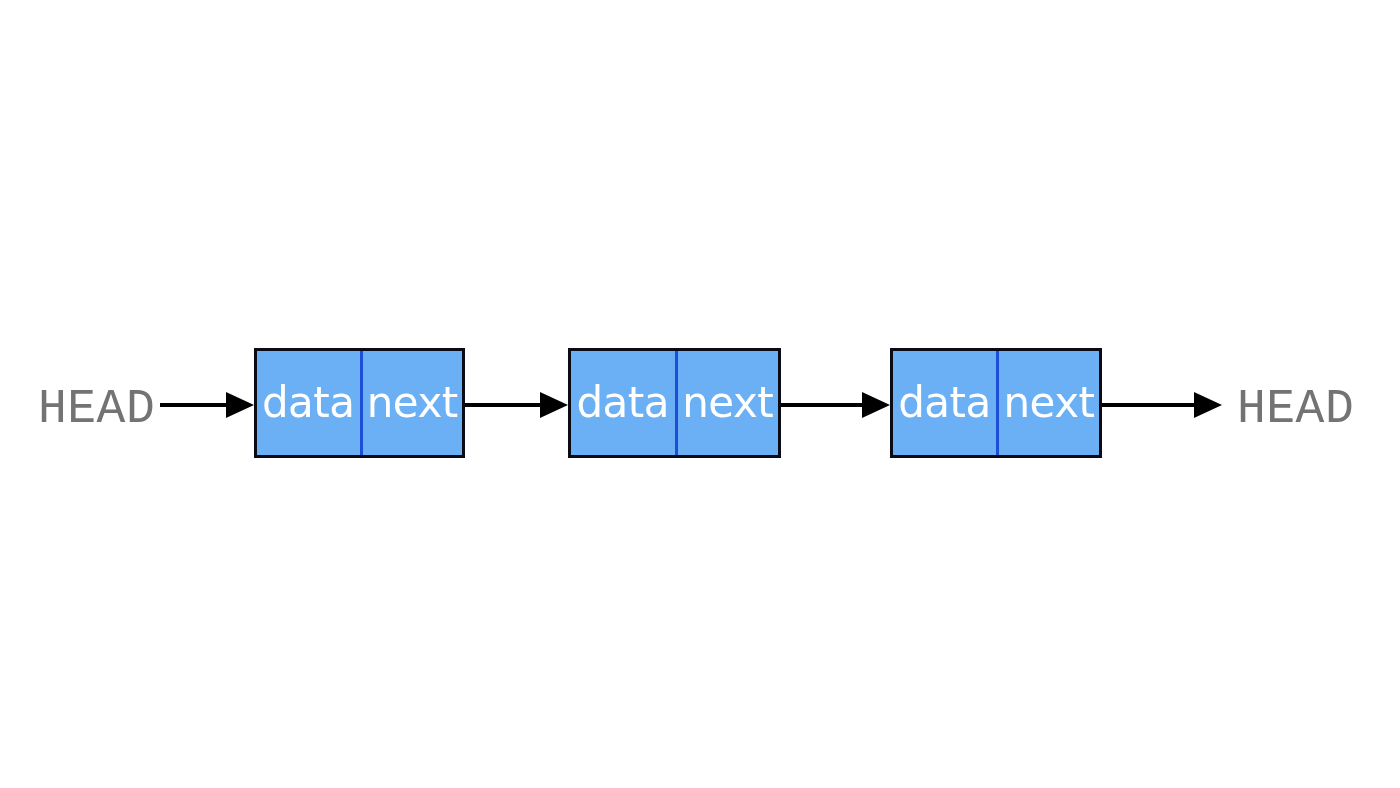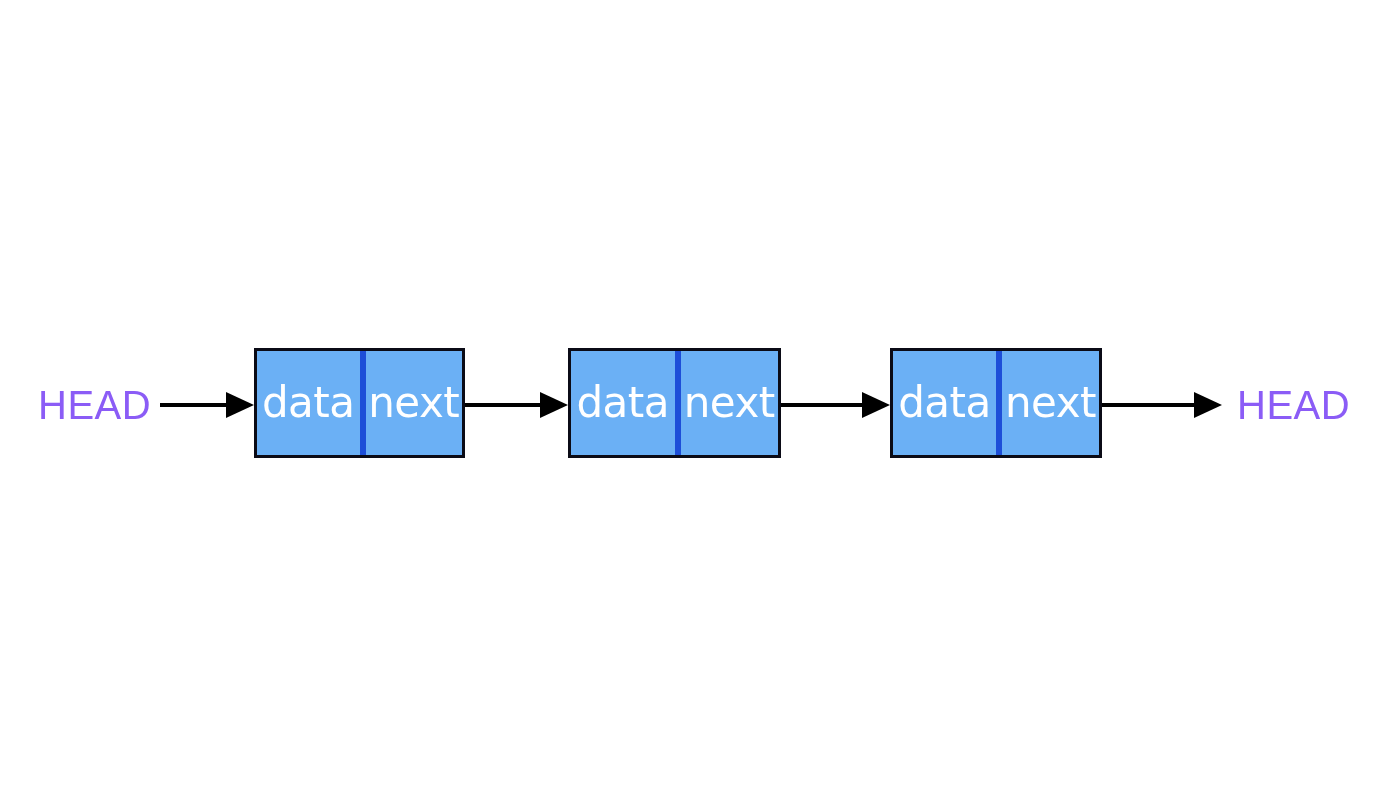--- a/index.html
+++ b/index.html
@@ -17,26 +17,26 @@
   #canvas {
     position: relative;
     width: 1400px;
     height: 788px;
     background: #ffffff;
   }
 
   
   .endpoint-label {
     position: absolute;
-    color: #8b5cf6;
-    font-size: 40px;
+    color: #737373;
+    font-size: 48px;
     line-height: 1;
     letter-spacing: 0.5px;
     white-space: nowrap;
-    font-family: Liberation Sans, sans-serif;
+    font-family: Liberation Mono, monospace;
     font-weight: 400;
   }
   #head-label { left: 38px;  top: 385px; }
   #null-label { left: 1237px; top: 385px; }
 
   
   .node {
     position: absolute;
     top: 348px;
     height: 110px;
@@ -49,21 +49,21 @@
   .node .cell {
     position: relative;
     box-sizing: border-box;
     flex: 1 1 50%;
     display: flex;
     align-items: center;
     justify-content: center;
     overflow: visible;
   }
   .node .cell.cell-next {
-    border-left: 6px solid #1d4ed8;
+    border-left: 3px solid #1d4ed8;
   }
   .cell-text {
     color: #ffffff;
     font-size: 42px;
     line-height: 1;
     white-space: nowrap;
     font-family: "DejaVu Sans", "Liberation Sans", sans-serif;
     font-weight: 400;
     letter-spacing: -0.5px;
   }

